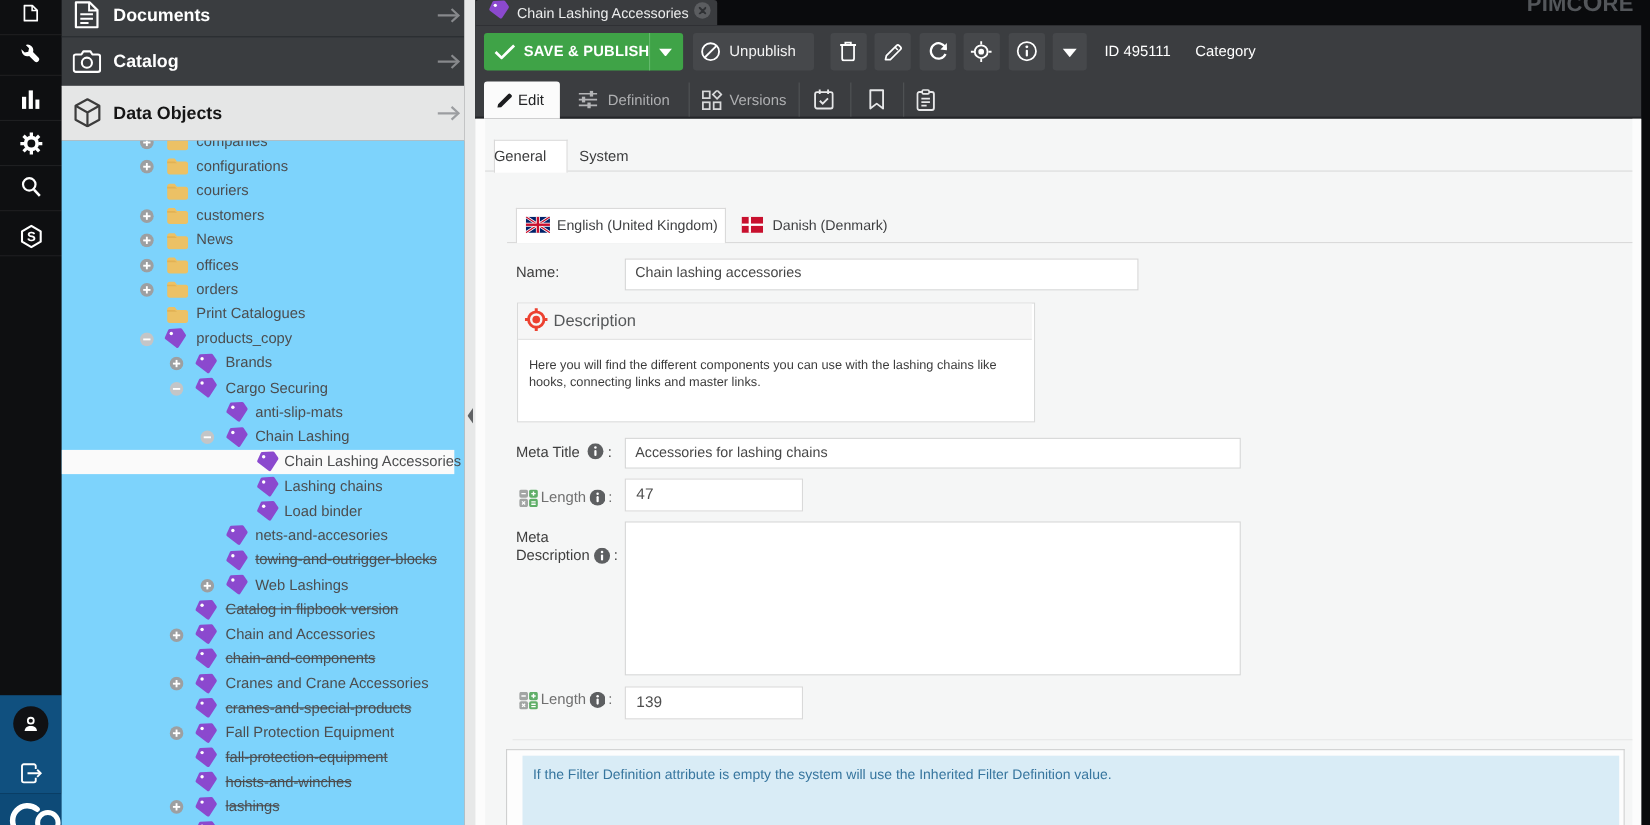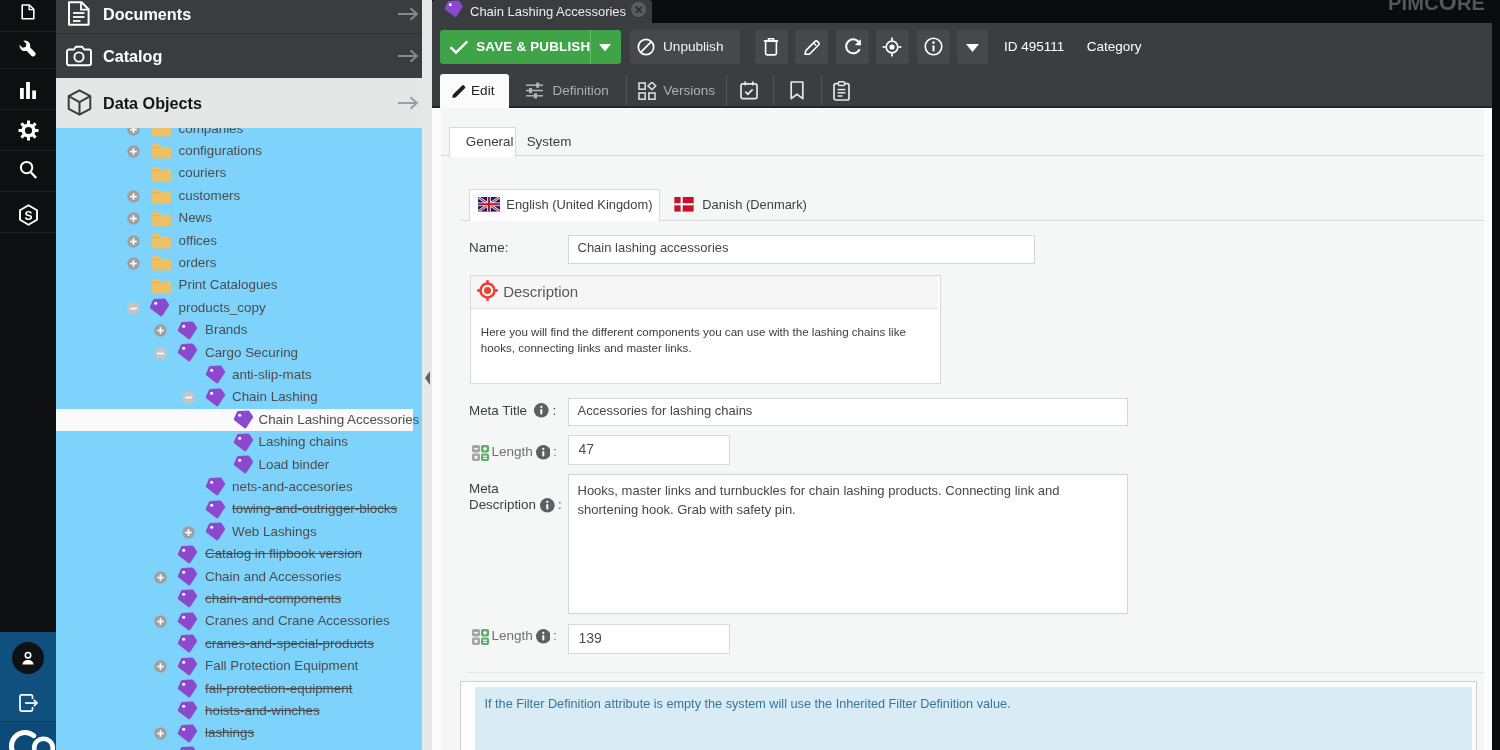--- a/index.html
+++ b/index.html
@@ -447,21 +447,21 @@
       <line x1="4.6" y1="8.6" x2="12.4" y2="8.6" stroke="#e6e7e8" stroke-width="1.5"></line>
       <line x1="4.6" y1="11.8" x2="12.4" y2="11.8" stroke="#e6e7e8" stroke-width="1.5"></line>
       <line x1="4.6" y1="15" x2="9.4" y2="15" stroke="#e6e7e8" stroke-width="1.5"></line>
     </svg>
 
 <div class="a" style="left:432px;top:108px;width:1060px;height:642px;background:#f5f6f6"></div>
 <div class="a" style="left:432px;top:108px;width:8.5px;height:642px;background:#fcfcfc"></div>
 <div class="a" style="left:1483.5px;top:108px;width:8.5px;height:642px;background:#fcfcfc"></div>
 <div class="a" style="left:440.5px;top:154.6px;width:1043px;height:1px;background:#d9d9d9"></div>
 <div class="a" style="left:449px;top:126.5px;width:64.5px;height:29px;background:#fff;border:1px solid #d9d9d9;border-bottom:none"></div>
-<div class="tx" style="left:449px;top:126.5px;width:64.5px;height:29px;line-height:29px;font-size:13.4px;color:#3c3d3e;text-align:right">General</div>
+<div class="tx" style="left:449px;top:126.5px;width:64.5px;height:29px;line-height:29px;font-size:13.4px;color:#3c3d3e;text-align:left">General</div>
 <div class="tx" style="left:513.5px;top:126.5px;width:71px;height:29px;line-height:29px;font-size:13.4px;color:#3c3d3e;text-align:center">System</div>
 
 <div class="a" style="left:461px;top:219.6px;width:1022.5px;height:1px;background:#dadada"></div>
 <div class="a" style="left:469.1px;top:188.5px;width:188.7px;height:31.5px;background:#fff;border:1px solid #dadada;border-bottom:none"></div>
 <svg class="a" style="left:477.6px;top:197.3px" width="22" height="14.6" viewBox="0 0 60 40">
       <rect width="60" height="40" fill="#012169"></rect>
       <path d="M0 0L60 40M60 0L0 40" stroke="#fff" stroke-width="7"></path>
       <path d="M0 0L60 40M60 0L0 40" stroke="#C8102E" stroke-width="3"></path>
       <rect x="25" y="0" width="10" height="40" fill="#fff"></rect>
       <rect x="0" y="15" width="60" height="10" fill="#fff"></rect>
@@ -527,21 +527,20 @@
 
 <div class="tx" style="left:469px;top:481.4px;height:16.4px;line-height:16.4px;font-size:13.4px;color:#3e3e3e">Meta</div>
 <div class="tx" style="left:469px;top:497.4px;height:16.4px;line-height:16.4px;font-size:13.4px;color:#3e3e3e">Description</div>
 <svg class="a" style="left:540px;top:498.4px" width="14.6" height="14.6" viewBox="0 0 14.6 14.6">
       <circle cx="7.3" cy="7.3" r="7.3" fill="#5d5f61"></circle>
       <circle cx="7.3" cy="3.9" r="1.15" fill="#fff"></circle>
       <rect x="6.3" y="6" width="2" height="5.6" rx="1" fill="#fff"></rect>
     </svg>
 <div class="tx" style="left:558px;top:497.4px;height:16.4px;line-height:16.4px;font-size:13.4px;color:#3e3e3e">:</div>
 <div class="a" style="left:568px;top:474.2px;width:557.5px;height:137.8px;background:#fff;border:1px solid #d5d6d6"></div>
-<div class="tx" style="left:577.5px;top:481px;font-size:13px;line-height:19.2px;color:#474747;">Hooks, master links and turnbuckles for chain lashing products. Connecting link and<br>shortening hook. Grab with safety pin.</div>
 
 <svg class="a" style="left:472px;top:629px" width="17" height="16" viewBox="0 0 17 16">
       <rect x="0" y="0" width="8" height="7.5" rx="1.8" fill="#a2a5a4"></rect>
       <rect x="9" y="0" width="8" height="7.5" rx="1.8" fill="#5fae68"></rect>
       <rect x="0" y="8.5" width="8" height="7.5" rx="1.8" fill="#a2a5a4"></rect>
       <rect x="9" y="8.5" width="8" height="7.5" rx="1.8" fill="#5fae68"></rect>
       <line x1="2" y1="3.75" x2="6" y2="3.75" stroke="#fff" stroke-width="1.3"></line>
       <line x1="11" y1="3.75" x2="15" y2="3.75" stroke="#fff" stroke-width="1.3"></line>
       <line x1="13" y1="1.75" x2="13" y2="5.75" stroke="#fff" stroke-width="1.3"></line>
       <path d="M2.6 10.8l2.8 2.8M5.4 10.8l-2.8 2.8" stroke="#fff" stroke-width="1.2"></path>

